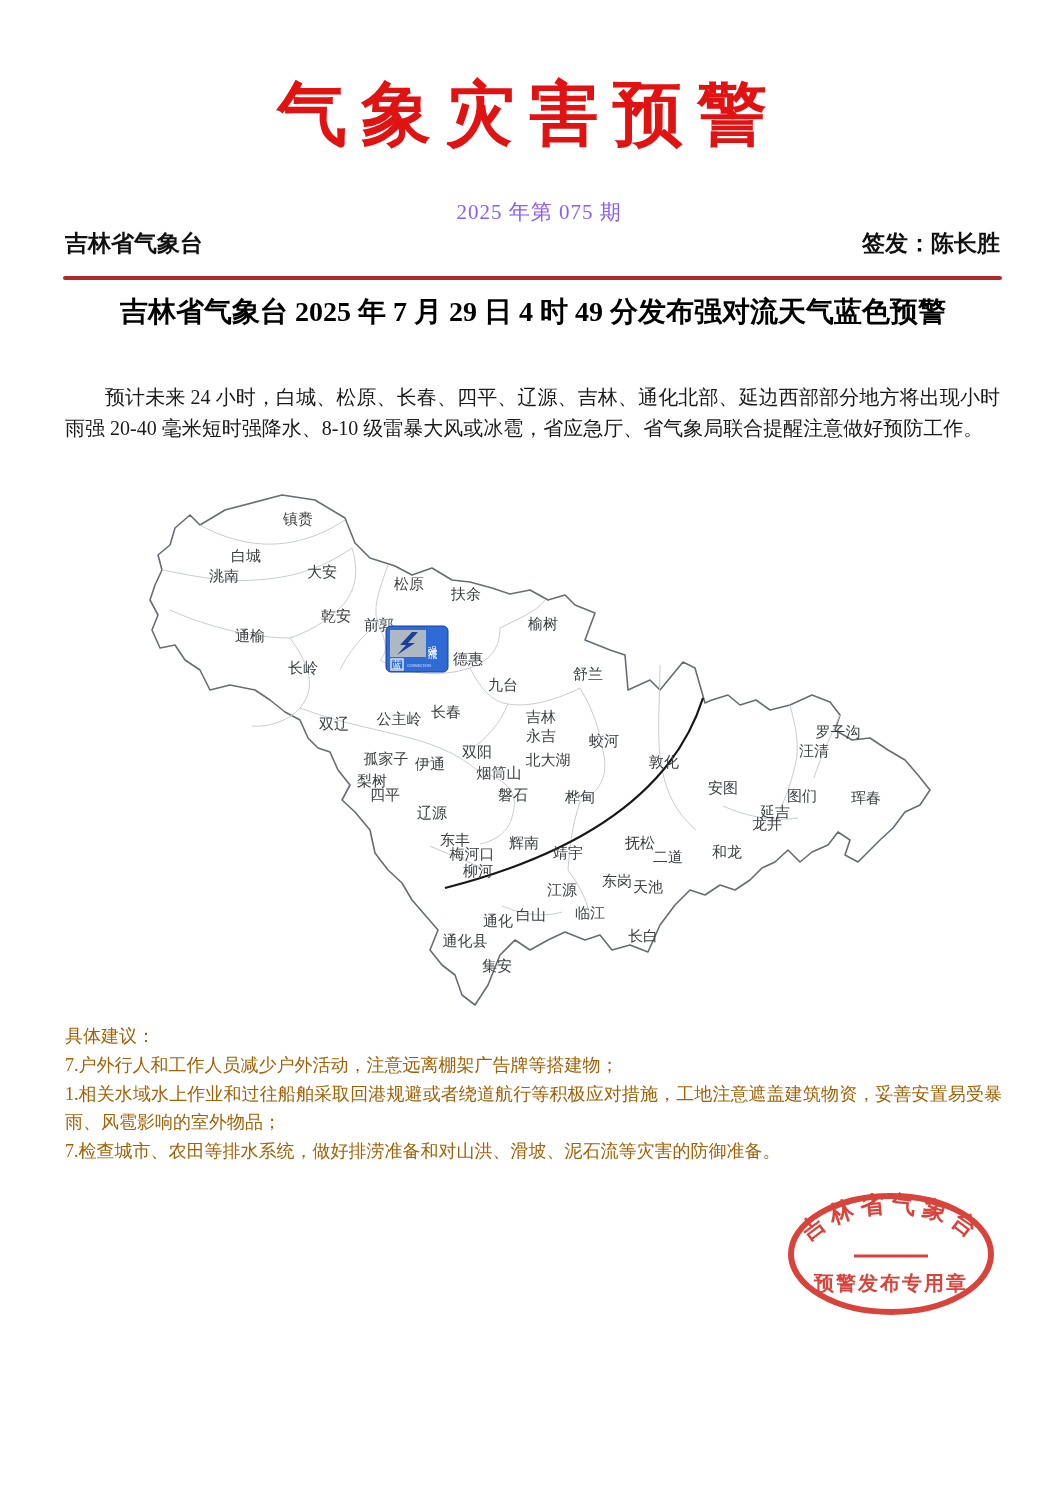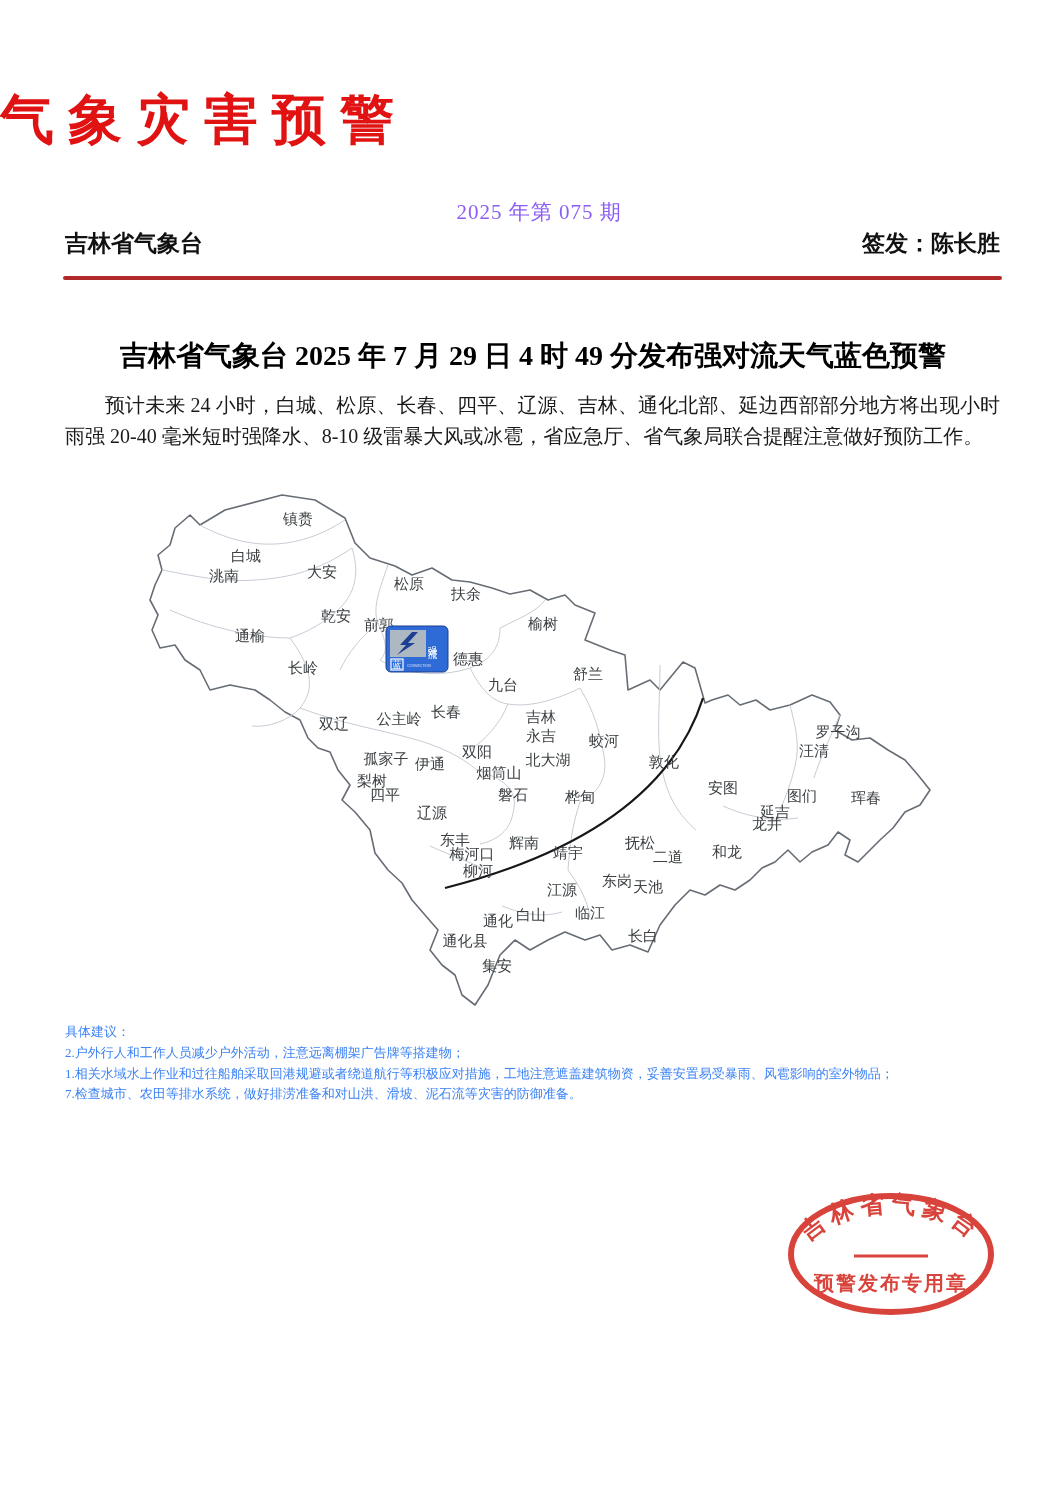--- a/index.html
+++ b/index.html
@@ -2,63 +2,63 @@
 <html><head>
 <meta charset="utf-8">
 <style>
   html,body{margin:0;padding:0;background:#ffffff;}
   #page{
     position:relative;width:1058px;height:1496px;margin:0 auto;background:#ffffff;
     font-family:"Liberation Serif","DejaVu Serif",serif;color:#111;overflow:hidden;
   }
   
   #doc-title{
-    position:absolute;top:84px;left:0;width:100%;text-align:left;
-    font-size:54px;font-weight:bold;color:#e01212;letter-spacing:14px;
+    position:absolute;top:68px;left:0;width:100%;text-align:center;
+    font-size:70px;font-weight:bold;color:#e01212;letter-spacing:14px;
     font-family:"Liberation Serif","DejaVu Serif",serif;
   }
   #issue-line{
     position:absolute;top:198px;left:10px;width:100%;text-align:center;
     font-size:21px;color:#8b5cf6;letter-spacing:1px;
   }
   #info-row{
     position:absolute;top:228px;left:65px;right:58px;
     display:flex;justify-content:space-between;align-items:baseline;
     font-size:23px;font-weight:bold;color:#111;
   }
   #red-divider{
     position:absolute;top:276px;left:63px;right:56px;height:4px;
     background:#b12a2a;border-radius:2px;
   }
   #headline{
     position:absolute;top:292px;left:70px;right:62px;text-align:center;
-    font-size:28px;font-weight:bold;line-height:1.42;color:#000;margin-top:44px;
+    font-size:28px;font-weight:bold;line-height:1.42;color:#000;
   }
   #body-par{
-    position:absolute;top:390px;left:65px;right:58px;
+    position:absolute;top:382px;left:65px;right:58px;
     font-size:20px;line-height:1.56;text-align:justify;color:#1a1a1a;
     text-indent:2em;
   }
   
   #map-wrap{position:absolute;top:488px;left:140px;width:880px;height:535px;}
   #map-svg{width:100%;height:100%;}
   .outer-border{fill:none;stroke:#676d75;stroke-width:1.6;stroke-linejoin:round;}
   .inner-border{fill:none;stroke:#c7ccd4;stroke-width:1;stroke-linejoin:round;}
   .warn-arc{fill:none;stroke:#17171a;stroke-width:2.2;}
   .county-label{
     font-family:"Liberation Sans","DejaVu Sans",sans-serif;
     font-size:15px;fill:#3c4043;text-anchor:middle;
   }
   .badge-vert{font-family:"Liberation Sans",sans-serif;font-size:9.5px;fill:#fff;letter-spacing:1px;}
   .badge-level{font-family:"Liberation Sans",sans-serif;font-size:10px;fill:#fff;text-anchor:middle;}
   .badge-sub{font-family:"Liberation Sans",sans-serif;font-size:3.6px;fill:#dce6f8;}
   
   #suggestions{
     position:absolute;top:1022px;left:65px;right:56px;
-    font-size:13px;line-height:1.6;color:#3b82f6;text-align:justify;
+    font-size:18px;line-height:1.6;color:#a16207;text-align:justify;
   }
   #suggestions .sline{margin:0;}
   
   #stamp-wrap{position:absolute;top:1178px;left:768px;width:246px;height:156px;opacity:0.92;}
   .stamp-ellipse{fill:none;stroke:#d5352c;stroke-width:6;}
   .stamp-arc-text{fill:#d5352c;font-size:24px;font-weight:bold;
     font-family:"Liberation Serif",serif;letter-spacing:6px;}
   .stamp-bottom-text{fill:#d5352c;font-size:20px;font-weight:bold;text-anchor:middle;
     font-family:"Liberation Serif",serif;letter-spacing:2px;}
   .stamp-line{stroke:#d5352c;stroke-width:3;}
@@ -192,21 +192,21 @@
         <text class="badge-vert" x="47" y="13" style="writing-mode:vertical-rl">强对流</text>
         <rect x="5" y="33" width="12" height="11" fill="none" stroke="#ffffff" stroke-width="1.2"></rect>
         <text class="badge-level" x="11" y="42">蓝</text>
         <text class="badge-sub" x="21" y="41">CONVECTION</text>
       </g>
     </svg>
   </div>
 
   <div id="suggestions">
     <p class="sline">具体建议：</p>
-    <p class="sline">2.户外行人和工作人员减少户外活动，注意远离棚架广告牌等搭建物；</p>
+    <p class="sline">7.户外行人和工作人员减少户外活动，注意远离棚架广告牌等搭建物；</p>
     <p class="sline">1.相关水域水上作业和过往船舶采取回港规避或者绕道航行等积极应对措施，工地注意遮盖建筑物资，妥善安置易受暴雨、风雹影响的室外物品；</p>
     <p class="sline">7.检查城市、农田等排水系统，做好排涝准备和对山洪、滑坡、泥石流等灾害的防御准备。</p>
   </div>
 
   <div id="stamp-wrap">
     <svg viewBox="0 0 246 156" xmlns="http://www.w3.org/2000/svg">
       <defs>
         <path id="stamp-arc" d="M 33,86 A 90 52 0 0 1 213,86" fill="none"></path>
       </defs>
       <ellipse class="stamp-ellipse" cx="123" cy="76" rx="100" ry="58"></ellipse>

